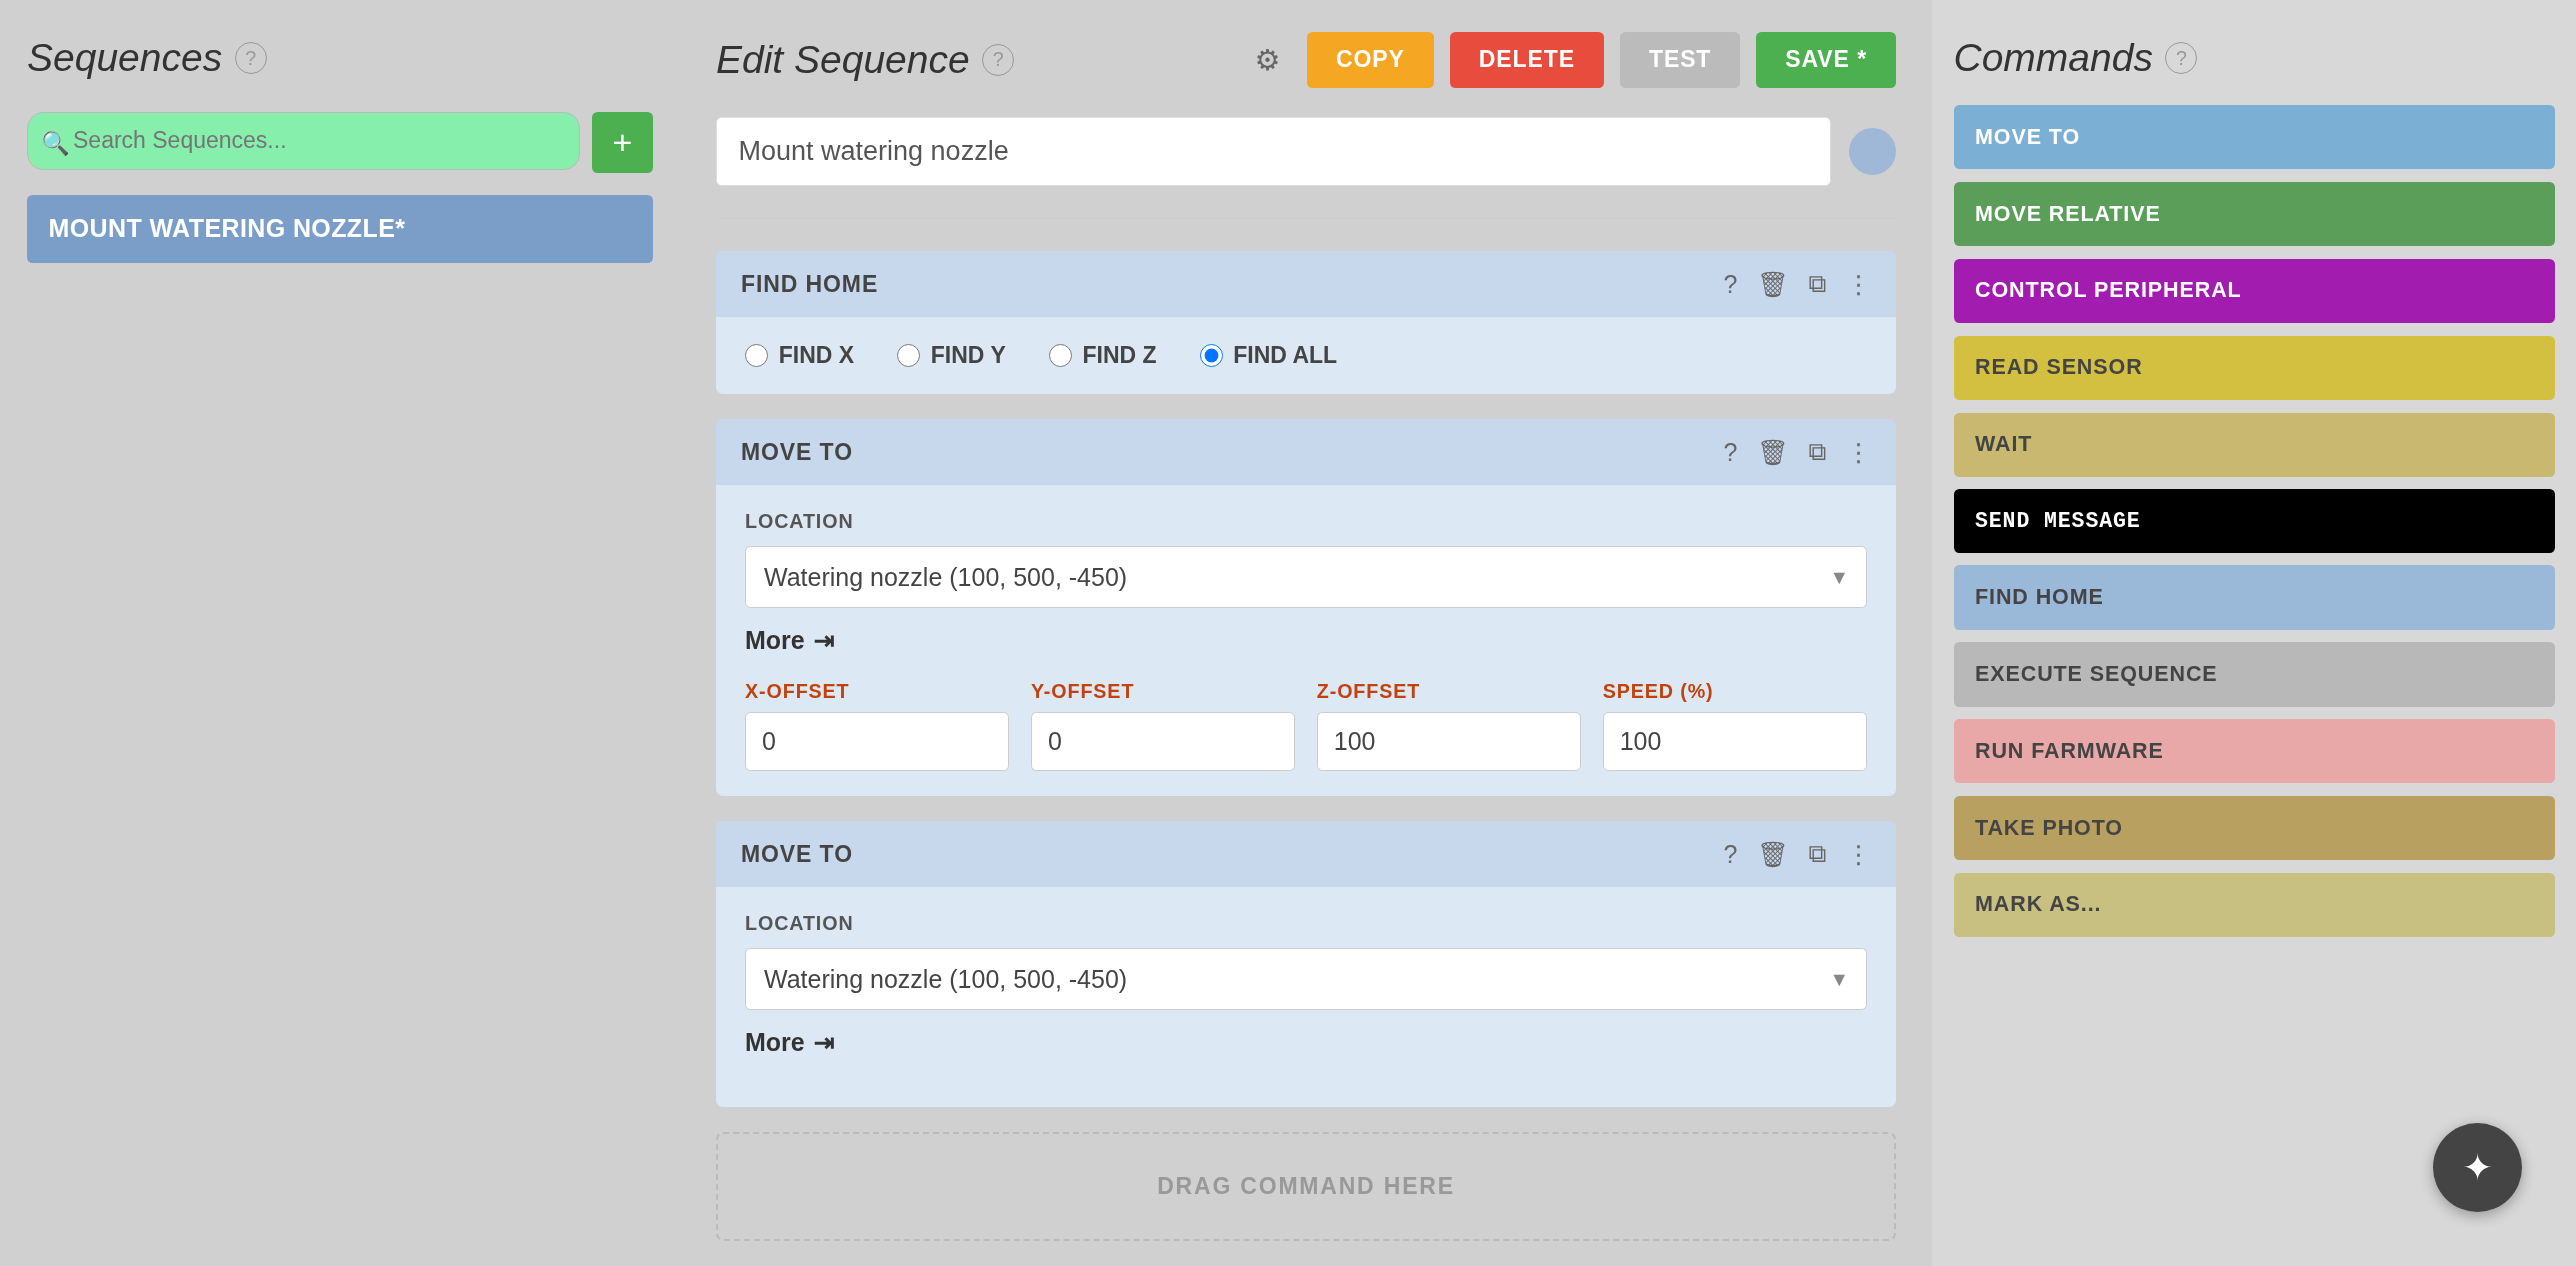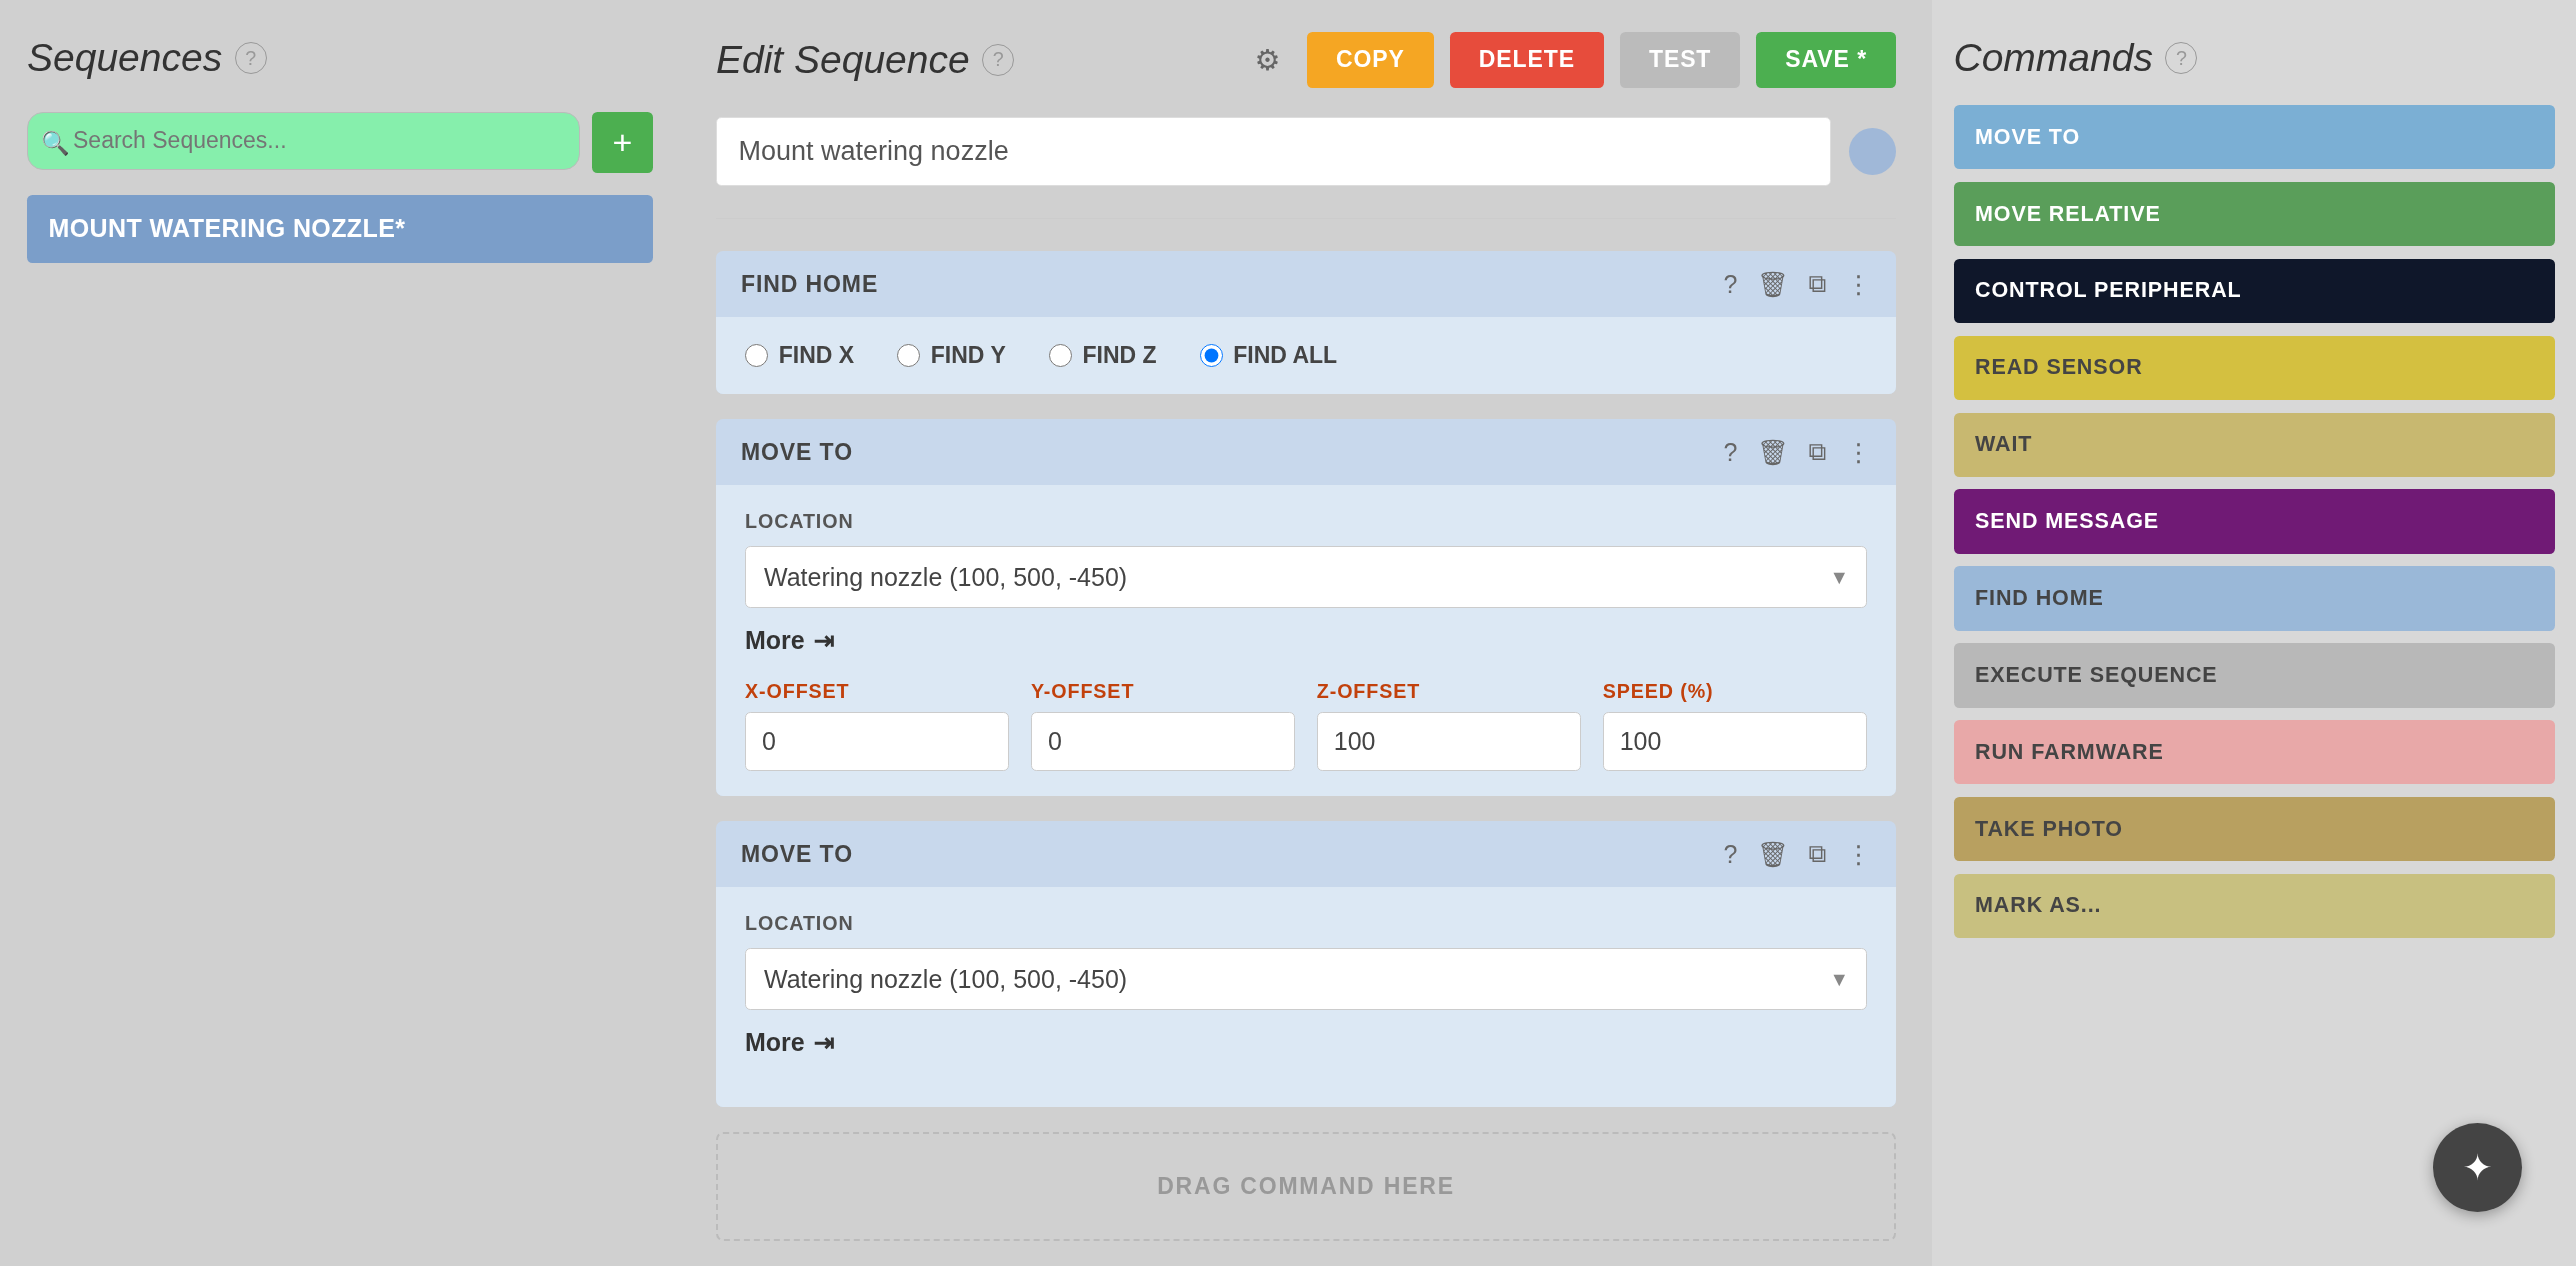--- a/index.html
+++ b/index.html
@@ -374,24 +374,24 @@
       border-radius: 5.4px;
       font-size: 21.5px;
       font-weight: 700;
       letter-spacing: 0.9px;
       text-align: left;
       cursor: pointer;
       color: #444;
     }
     .cmd-blue { background: #7bafd4; color: #fff; }
     .cmd-green { background: #5a9e5a; color: #fff; }
-    .cmd-orange { background: #0f172a; color: #fff; }
+    .cmd-orange { background: #a21caf; color: #fff; }
     .cmd-yellow { background: #d4c040; color: #444; }
     .cmd-tan { background: #c8b870; color: #444; }
-    .cmd-red { background: #701a75; color: #fff; }
+    .cmd-red { background: #000000; color: #fff; font-family: Liberation Mono, monospace; }
     .cmd-lightblue { background: #9ab8d8; color: #444; }
     .cmd-purple { background: #b890d4; color: #444; }
     .cmd-gray { background: #b8b8b8; color: #444; }
     .cmd-pink { background: #e8a8a8; color: #444; }
     .cmd-darktan { background: #b8a060; color: #444; }
     .cmd-lighttan { background: #c8c080; color: #444; }
 
     .fab-btn {
       position: fixed;
       bottom: 54px;

